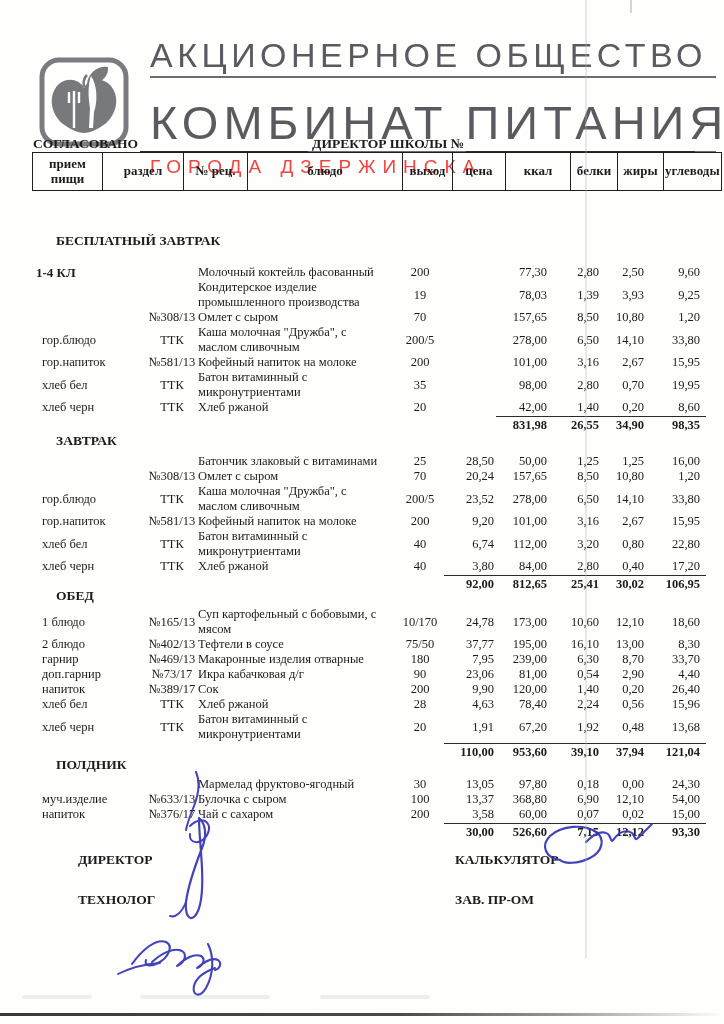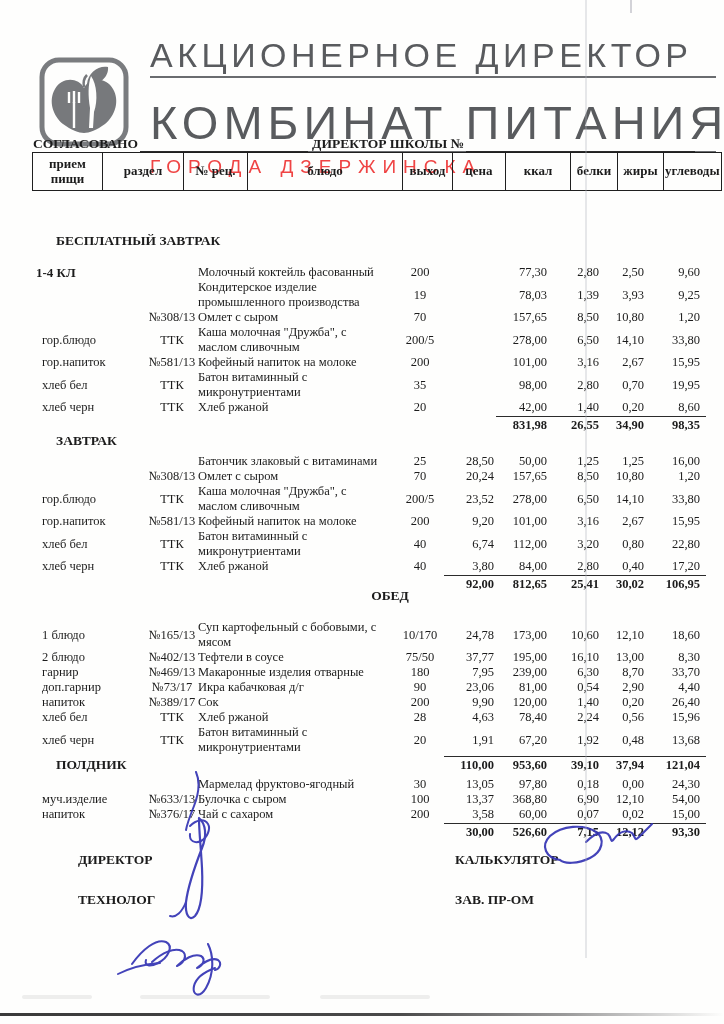--- a/index.html
+++ b/index.html
@@ -76,21 +76,21 @@
         <line x1="31" y1="36" x2="31" y2="47"></line>
         <line x1="36" y1="35" x2="36" y2="47"></line>
         <line x1="41" y1="36" x2="41" y2="47"></line>
         <path d="M36 46 L36 72"></path>
       </g>
       <path d="M53 20 C59 28 60 45 56 56 L55 72 L51 72 L52 52 C50 40 50 28 53 20 Z" fill="#fefefd"></path>
     </svg>
   </div>
 
   <div class="brand">
-    <div class="brand-line1">АКЦИОНЕРНОЕ ДИРЕКТОР</div>
+    <div class="brand-line1">АКЦИОНЕРНОЕ ОБЩЕСТВО</div>
     <div class="brand-line2">КОМБИНАТ ПИТАНИЯ</div>
     <div class="brand-line3">ГОРОДА ДЗЕРЖИНСКА</div>
   </div>
 
   <div class="approval">
     <span>СОГЛАСОВАНО</span>
     <span class="blank b1"></span>
     <span>ДИРЕКТОР ШКОЛЫ №</span>
     <span class="blank b2"></span>
   </div>
@@ -281,21 +281,21 @@
           <div class="cell c-dish"></div>
           <div class="cell c-out"></div>
           <div class="cell c-num">92,00</div>
           <div class="cell c-num">812,65</div>
           <div class="cell c-num">25,41</div>
           <div class="cell c-num">30,02</div>
           <div class="cell c-num">106,95</div>
         </div>
       </div>
       <div class="section" style="top: 588px;">
-        <div class="sec-title" style="margin-bottom: 16px; text-align: center;">ОБЕД</div>
+        <div class="sec-title" style="margin-bottom: 3px;">ОБЕД</div>
         <div class="menu-row">
           <div class="cell c-meal">1 блюдо</div>
           <div class="cell c-rec">№165/13</div>
           <div class="cell c-dish">Суп картофельный с бобовыми, с мясом</div>
           <div class="cell c-out">10/170</div>
           <div class="cell c-num">24,78</div>
           <div class="cell c-num">173,00</div>
           <div class="cell c-num">10,60</div>
           <div class="cell c-num">12,10</div>
           <div class="cell c-num">18,60</div>

